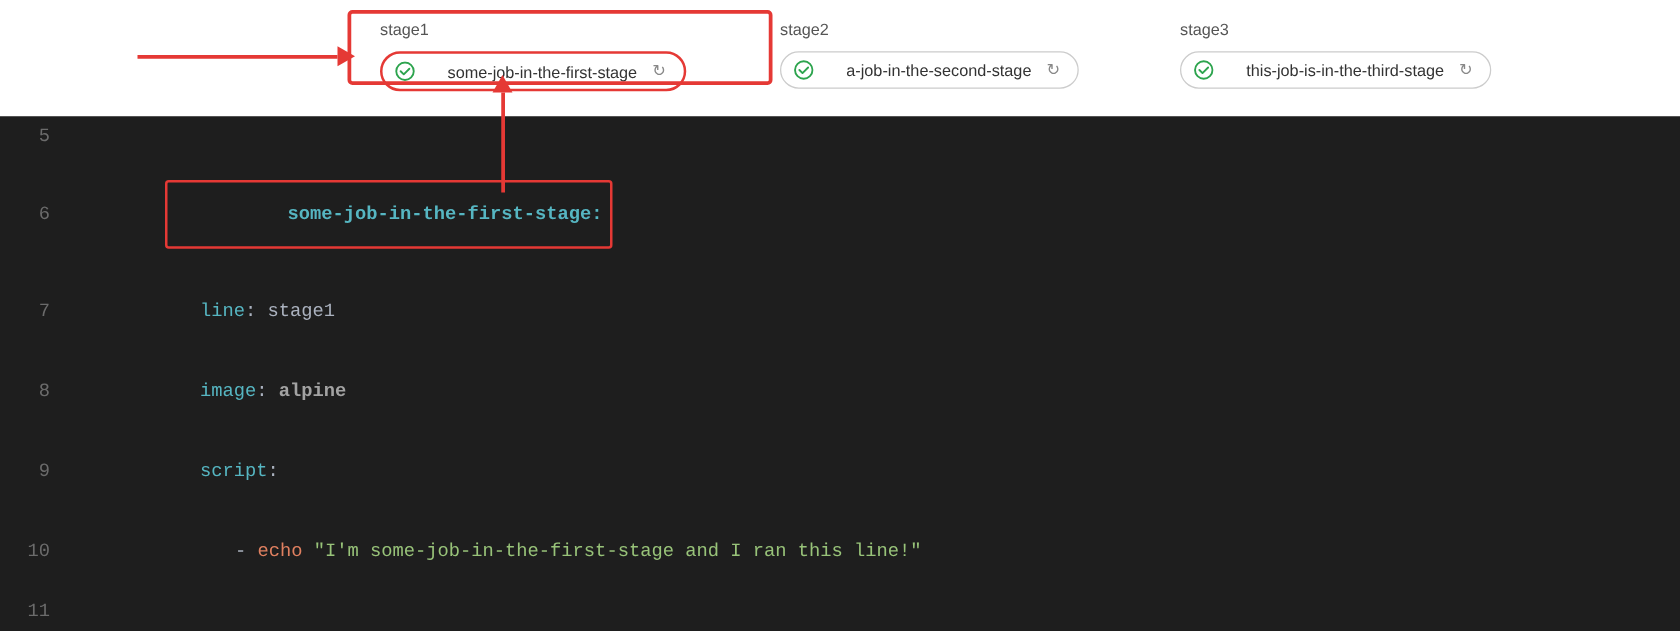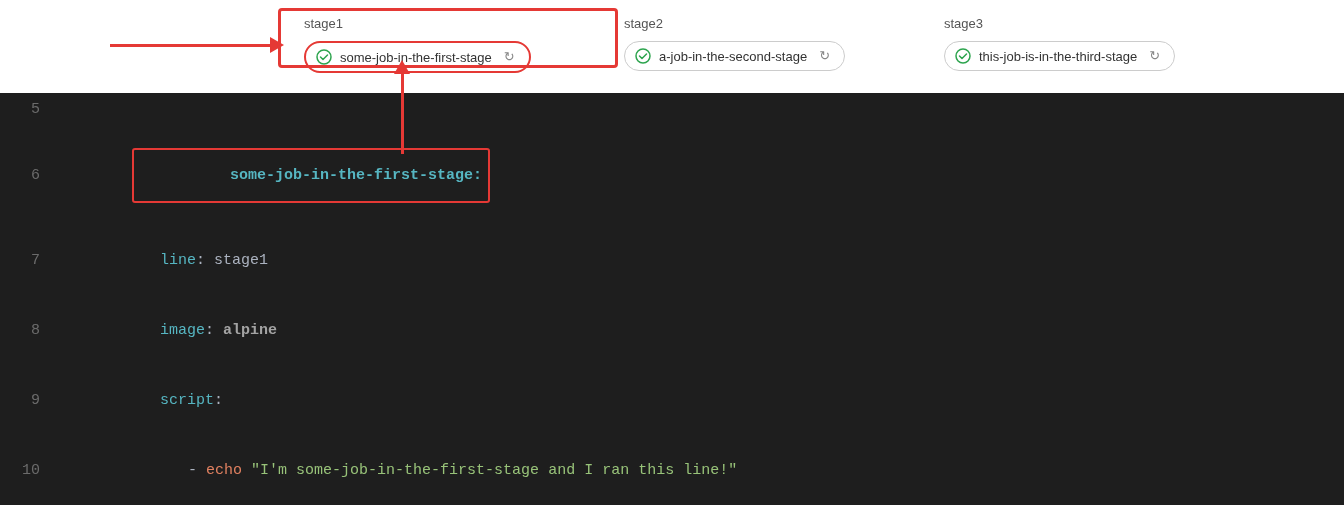--- a/index.html
+++ b/index.html
@@ -62,20 +62,21 @@
       color: #2da44e;
       font-size: 16px;
       display: flex;
       align-items: center;
     }
 
     .job-pill-name {
       font-family: -apple-system, BlinkMacSystemFont, 'Segoe UI', sans-serif;
       font-size: 13px;
       color: #333;
+      margin-left: 18px;
     }
 
     .job-pill-refresh {
       color: #888;
       font-size: 13px;
       cursor: pointer;
       margin-left: 4px;
     }
 
     .red-box-top {
@@ -294,14 +295,18 @@
 
   <div class="code-line">
     <span class="line-number">10</span>
     <span class="line-content">
       <span style="font-family: 'Courier New', monospace; font-size: 15px;">
         <span style="margin-left:56px; display:inline-block;"></span><span style="color:#abb2bf;">- </span><span style="color:#e08060;">echo</span><span style="color:#abb2bf;"> </span><span style="color:#98c379;">"I'm some-job-in-the-first-stage</span><span style="color:#abb2bf;"> </span><span style="color:#98c379;">and</span><span style="color:#abb2bf;"> </span><span style="color:#98c379;">I ran</span><span style="color:#abb2bf;"> </span><span style="color:#98c379;">this</span><span style="color:#abb2bf;"> </span><span style="color:#98c379;">line!"</span>
       </span>
     </span>
   </div>
 
+  <div class="code-line">
+    <span class="line-number">11</span>
+    <span class="line-content"></span>
+  </div>
 
 </div>
 
 </body></html>

